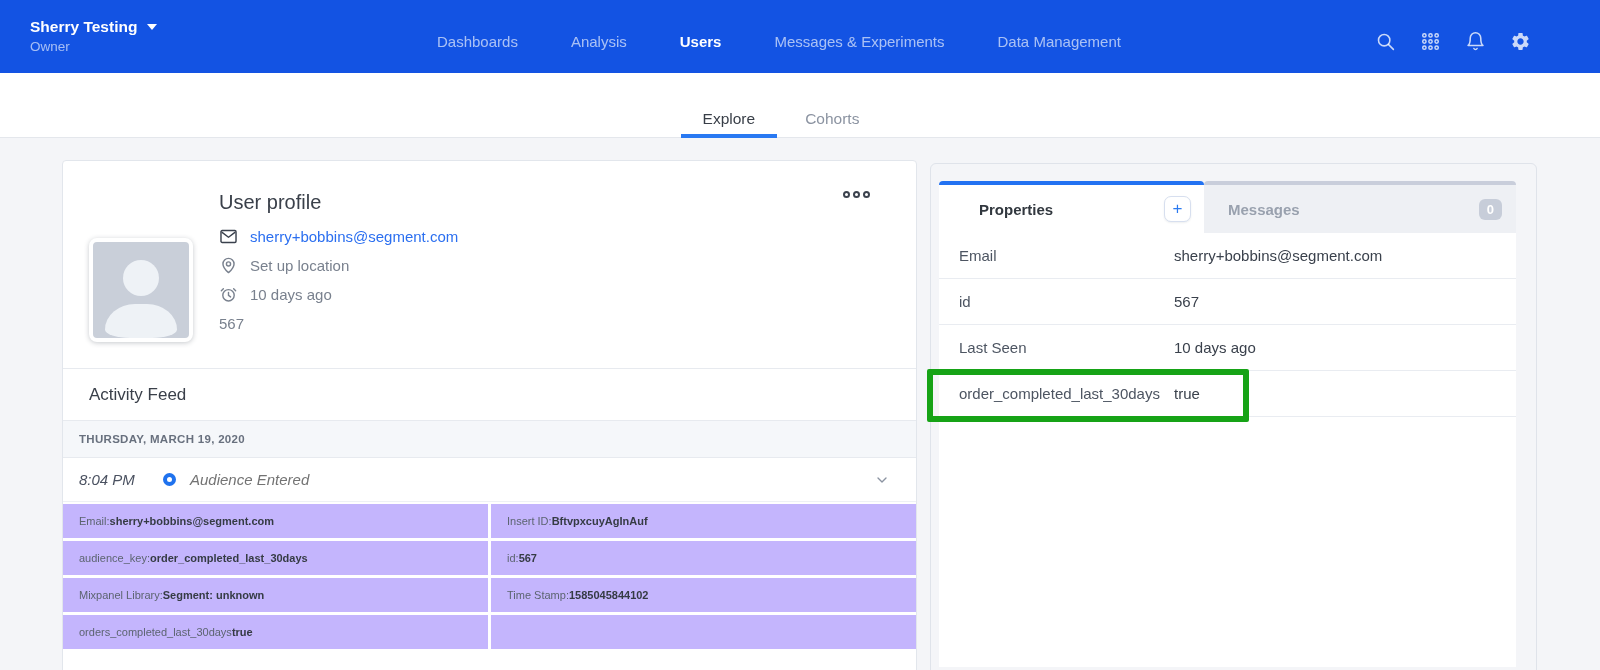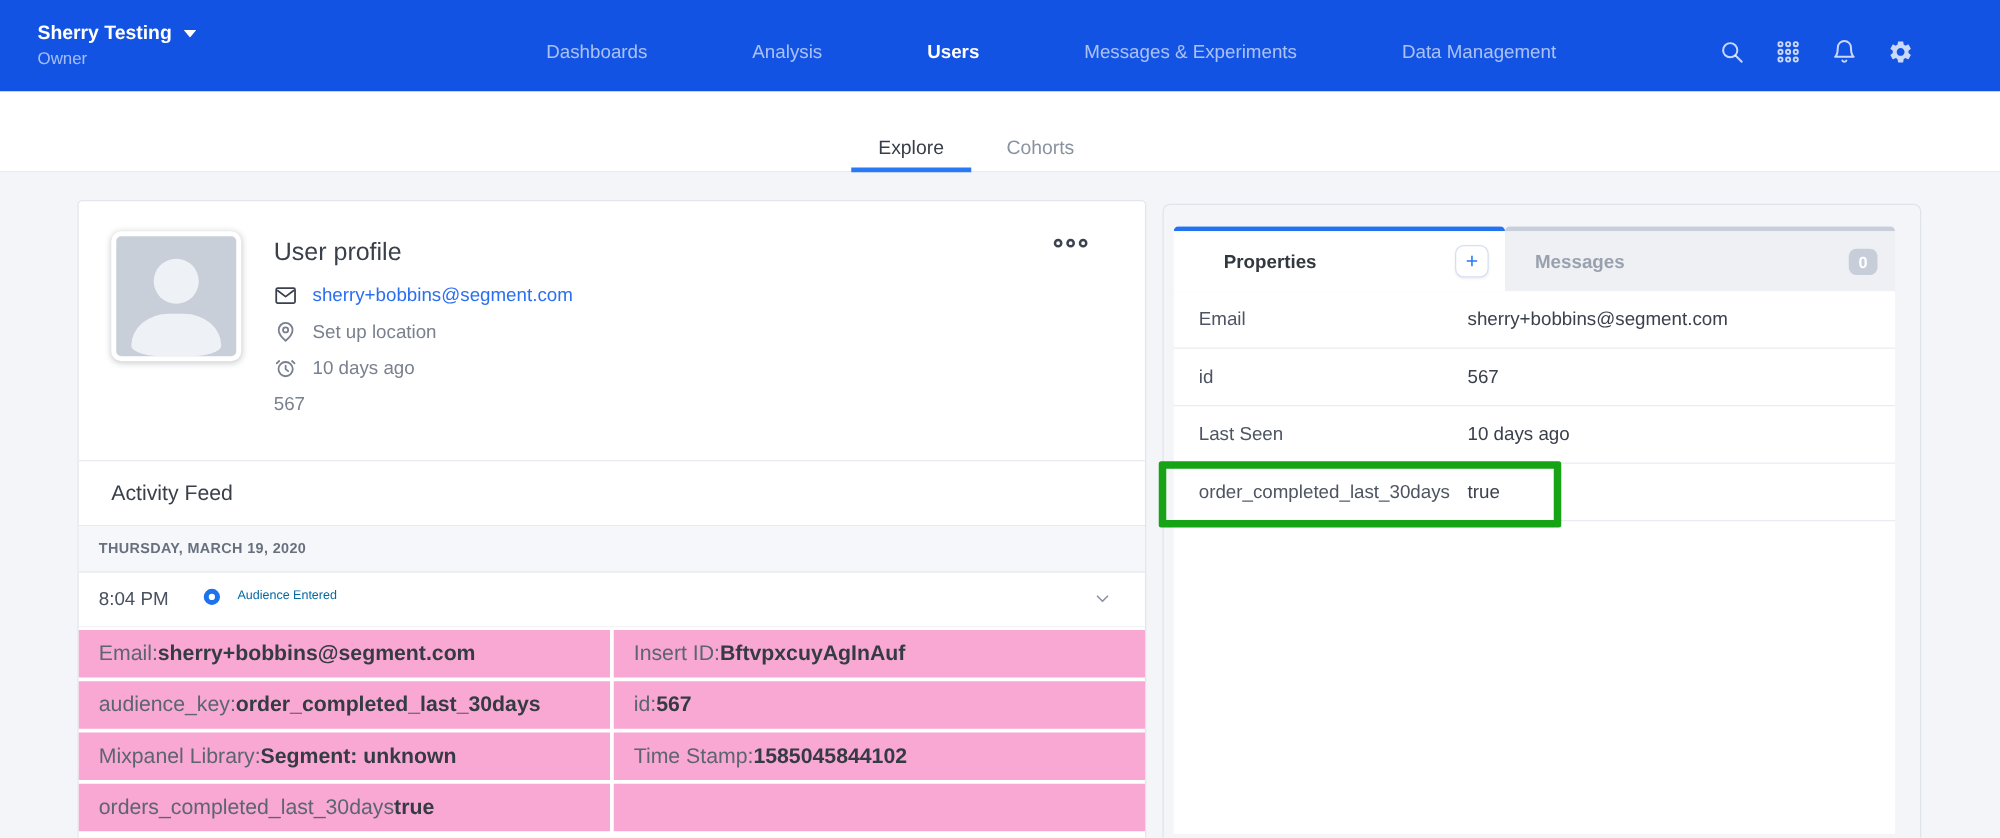--- a/index.html
+++ b/index.html
@@ -6,67 +6,67 @@
   html,body { width:1600px; height:670px; overflow:hidden; }
   body { font-family:"Liberation Sans", sans-serif; background:#f4f5f8; color:#353b45; }
 
   
   .header { height:73px; background:#1353e3; position:relative; display:flex; align-items:center; }
   .project { position:absolute; left:30px; top:18px; }
   .project-top { display:flex; align-items:center; gap:10px; cursor:pointer; }
   .project-name { color:#fff; font-weight:bold; font-size:15.5px; }
   .caret { color:#fff; display:inline-flex; }
   .project-role { color:rgba(255,255,255,.62); font-size:13.5px; margin-top:3px; }
-  .nav { position:absolute; left:437px; top:0; height:83px; display:flex; align-items:center; gap:84px;justify-content:center; }
+  .nav { position:absolute; left:437px; top:0; height:83px; display:flex; align-items:center; gap:53px;justify-content:center; }
   .nav-item { font-size:15px; color:rgba(255,255,255,.64); cursor:pointer; white-space:nowrap; }
   .nav-item.active { color:#fff; font-weight:bold; }
   .header-icons { position:absolute; right:69px; top:0; height:83px; display:flex; align-items:center; gap:24px; }
   .hicon { width:21px; height:21px; color:rgba(255,255,255,.78); cursor:pointer; display:inline-flex; }
   .hicon svg { width:100%; height:100%; }
 
   
   .tabbar { height:65px; background:#fff; border-bottom:1px solid #e4e7ec; display:flex; justify-content:center; }
   .tabbar-inner { display:flex; gap:46px; margin-right:38px;margin-top:28px; }
   .tab { position:relative; display:flex; align-items:center; font-size:15.5px; color:#8b93a1; cursor:pointer; padding:0 2px; }
   .tab.active { color:#383e47; }
   .tab.active::after { content:""; position:absolute; left:50%; transform:translateX(-50%); bottom:-1px; width:96px; height:4px; background:#2979f2; }
 
   
   .main { position:relative; height:522px; background:#f4f5f8; }
 
   
   .card { position:absolute; left:62px; top:22px; width:855px; height:540px; background:#fff; border:1px solid #e2e6ec; border-radius:4px; }
-  .profile-section { position:relative; display:flex; padding:24px 24px 26px 26px; }
+  .profile-section { position:relative; display:flex; padding:24px 24px 26px 26px;align-items:flex-end; }
   .avatar { width:104px; height:104px; background:#c9cfd9; border:4px solid #fff; border-radius:8px; box-shadow:0 1px 5px rgba(31,45,61,.25); position:relative; overflow:hidden; flex:0 0 auto; }
   .avatar .head { position:absolute; left:50%; top:18px; transform:translateX(-50%); width:36px; height:36px; border-radius:50%; background:#eef2f6; }
   .avatar .body { position:absolute; left:50%; top:62px; transform:translateX(-50%); width:72px; height:34px; border-radius:50% 50% 42% 42%/90% 90% 30% 30%; background:#eef2f6; }
   .profile-info { margin-left:26px; padding-top:6px; }
   .profile-title { font-size:20px; color:#3a404a; margin-bottom:12px; }
   .p-row { display:flex; align-items:center; gap:12px; margin-bottom:9px; font-size:15px; min-height:20px; }
   .p-icon { width:19px; height:19px; display:inline-flex; flex:0 0 auto; }
   .p-icon svg { width:100%; height:100%; }
   .icon-dark { color:#3a414d; }
   .icon-gray { color:#79818e; }
   .gray-text { color:#79818e; }
   .link { color:#2b6ff0; cursor:pointer; text-decoration:none; }
   .more-btn { position:absolute; right:42px; top:26px; display:flex; gap:3px; cursor:pointer; padding:4px; }
   .more-btn i { width:7px; height:7px; border:2px solid #3c434e; border-radius:50%; display:block; }
 
   .divider-row { border-top:1px solid #e7eaef; }
   .activity-title-row { padding:16px 26px 15px; font-size:17px; color:#3a404a; border-bottom:1px solid #e7eaef; }
   .date-row { background:#f5f7fa; padding:12px 16px; font-size:11.5px; font-weight:bold; letter-spacing:.3px; color:#68707e; border-bottom:1px solid #e7eaef; }
-  .event-row { display:flex; align-items:flex-start; padding:13px 16px; border-bottom:1px solid #eef1f5; }
+  .event-row { display:flex; align-items:center; padding:13px 16px; border-bottom:1px solid #eef1f5;font-style:italic; }
   .event-time { font-size:15px; color:#4a5160; width:68px; }
   .event-dot { width:13px; height:13px; border-radius:50%; border:4px solid #1f72ee; background:#fff; margin:0 14px 0 16px; flex:0 0 auto; }
-  .event-name { font-size:10px; color:#0369a1; }
+  .event-name { font-size:15px; color:#737373; }
   .event-chevron { margin-left:auto; margin-right:10px; width:16px; height:16px; color:#8b93a1; display:inline-flex; cursor:pointer; }
   .event-chevron svg { width:100%; height:100%; }
 
   .details-grid { display:grid; grid-template-columns:425px 1fr; gap:3px; background:#fff; padding-top:2px; }
-  .detail-cell { background:#f9a8d4; padding:9px 16px; font-size:17px; min-height:34px; display:flex; align-items:center; }
+  .detail-cell { background:#c4b5fd; padding:9px 16px; font-size:11px; min-height:34px; display:flex; align-items:center; }
   .detail-label { color:#5c6470; }
   .detail-value { color:#353b44; font-weight:bold; }
 
   
   .panel { position:absolute; left:930px; top:25px; width:607px; height:520px; border:1px solid #dfe3ea; border-radius:6px; padding:17px 20px 0 8px; }
   .panel-tabs { display:flex; height:52px; }
   .ptab-properties { width:265px; background:#fff; border-top:4px solid #2272f2; border-radius:4px 4px 0 0; display:flex; align-items:center; padding:0 13px 0 16px; cursor:pointer; }
   .ptab-properties .lbl { font-size:15px; font-weight:bold; color:#32383f;margin-left:24px; }
   .add-btn { margin-left:auto; width:27px; height:26px; border:1px solid #d7dfef; border-radius:7px; background:#fff; color:#2b7af0; font-size:17px; line-height:24px; text-align:center; cursor:pointer; box-shadow:0 1px 2px rgba(31,45,61,.08); }
   .ptab-messages { flex:1; background:#eef0f4; border-top:4px solid #c9cedb; border-radius:4px 4px 0 0; display:flex; align-items:center; padding:0 14px 0 24px; cursor:pointer; }

